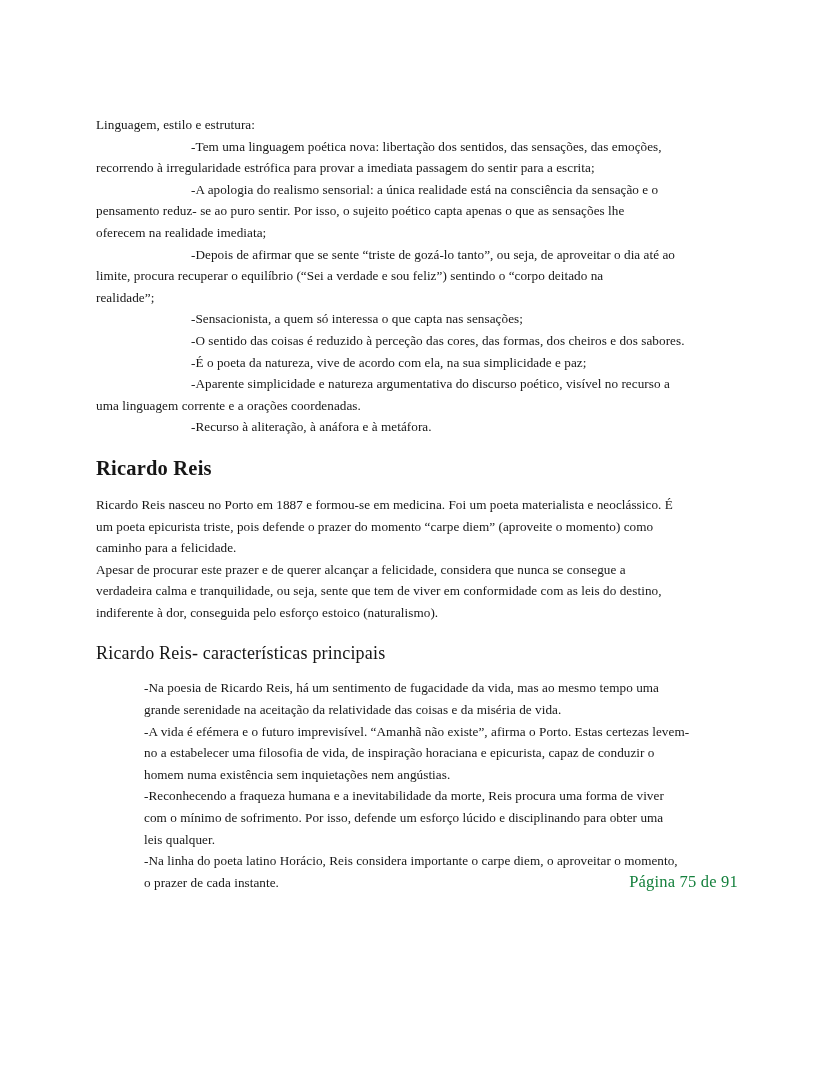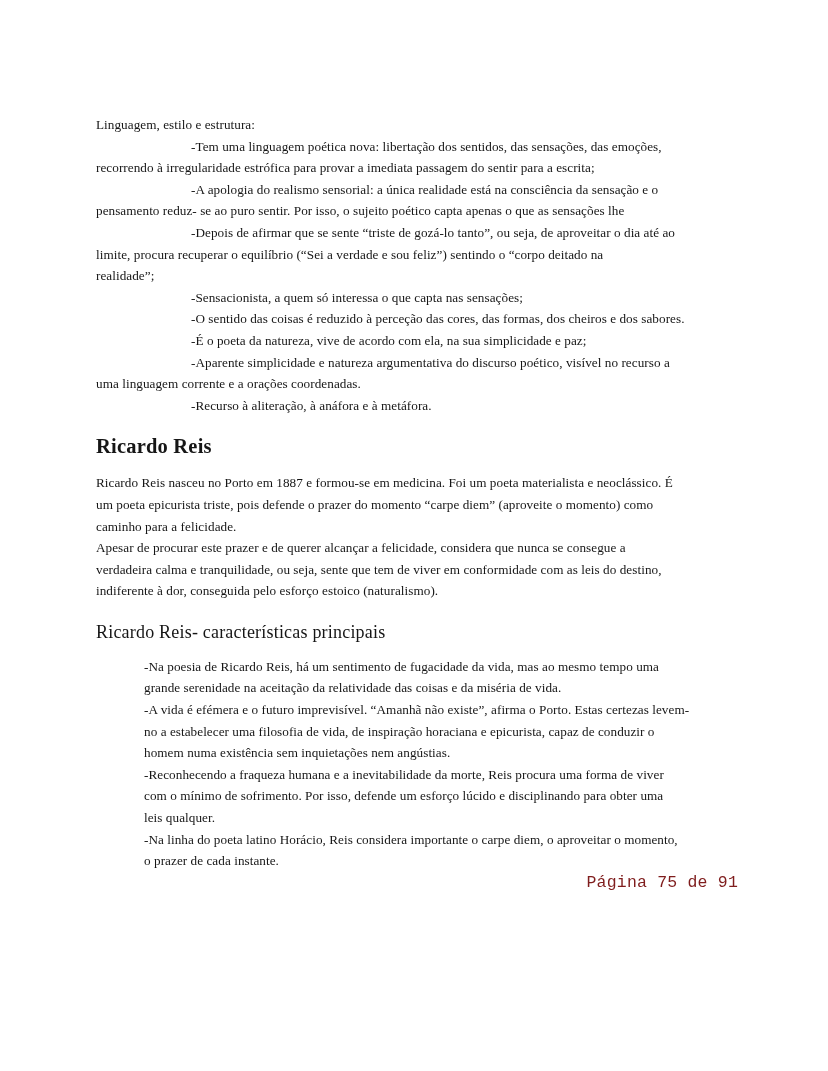--- a/index.html
+++ b/index.html
@@ -61,23 +61,23 @@
   
   .blk-hang .ln {
     padding-left: 48px;
   }
 
   
   .footer {
     position: absolute;
     right: 90px;
     bottom: 48px;
-    font-family: Liberation Mono, monospace;
+    font-family: Liberation Serif, serif;
     font-size: 16.5px;
-    color: #7f1d1d;
+    color: #15803d;
     letter-spacing: 0.2px;
     white-space: nowrap;
   }
 </style>
 </head>
 <body>
 
 <div class="page">
   <div class="content">
 
@@ -87,20 +87,21 @@
       <div class="blk-indent">
 
         <div>
           <div class="ln first">-Tem uma linguagem poética nova: libertação dos sentidos, das sensações, das emoções,</div>
           <div class="ln">recorrendo à irregularidade estrófica para provar a imediata passagem do sentir para a escrita;</div>
         </div>
 
         <div>
           <div class="ln first">-A apologia do realismo sensorial: a única realidade está na consciência da sensação e o</div>
           <div class="ln">pensamento reduz- se ao puro sentir. Por isso, o sujeito poético capta apenas o que as sensações lhe</div>
+          <div class="ln">oferecem na realidade imediata;</div>
         </div>
 
         <div>
           <div class="ln first">-Depois de afirmar que se sente “triste de gozá-lo tanto”, ou seja, de aproveitar o dia até ao</div>
           <div class="ln">limite, procura recuperar o equilíbrio (“Sei a verdade e sou feliz”) sentindo o “corpo deitado na</div>
           <div class="ln">realidade”;</div>
         </div>
 
         <div>
           <div class="ln first">-Sensacionista, a quem só interessa o que capta nas sensações;</div>

